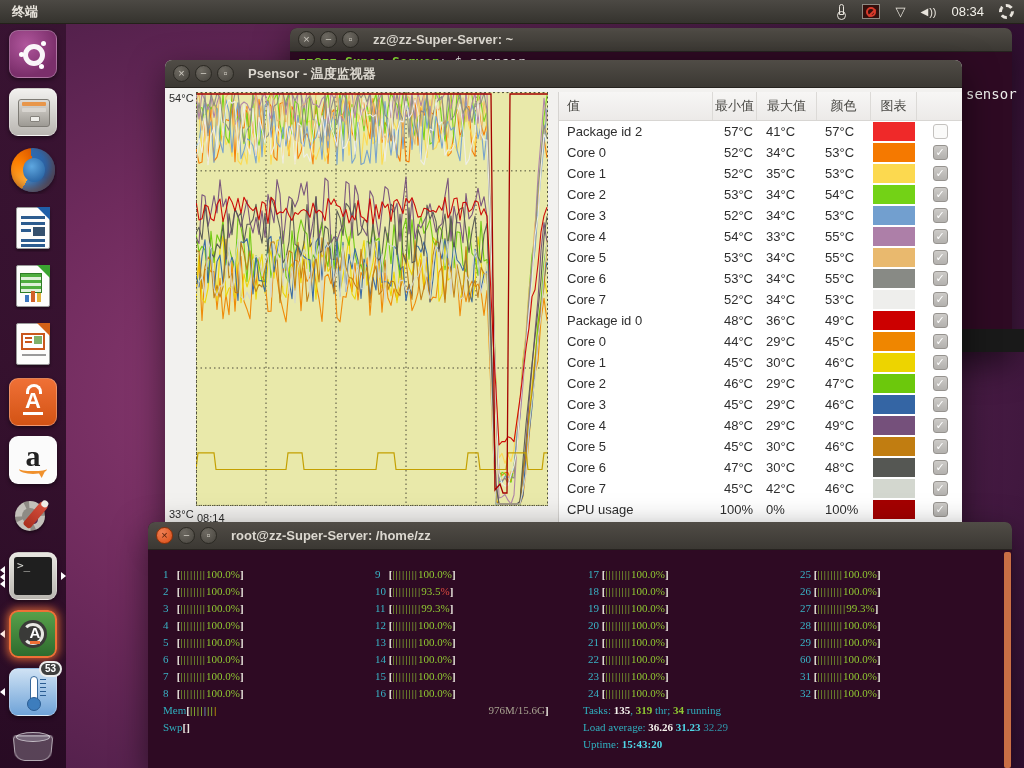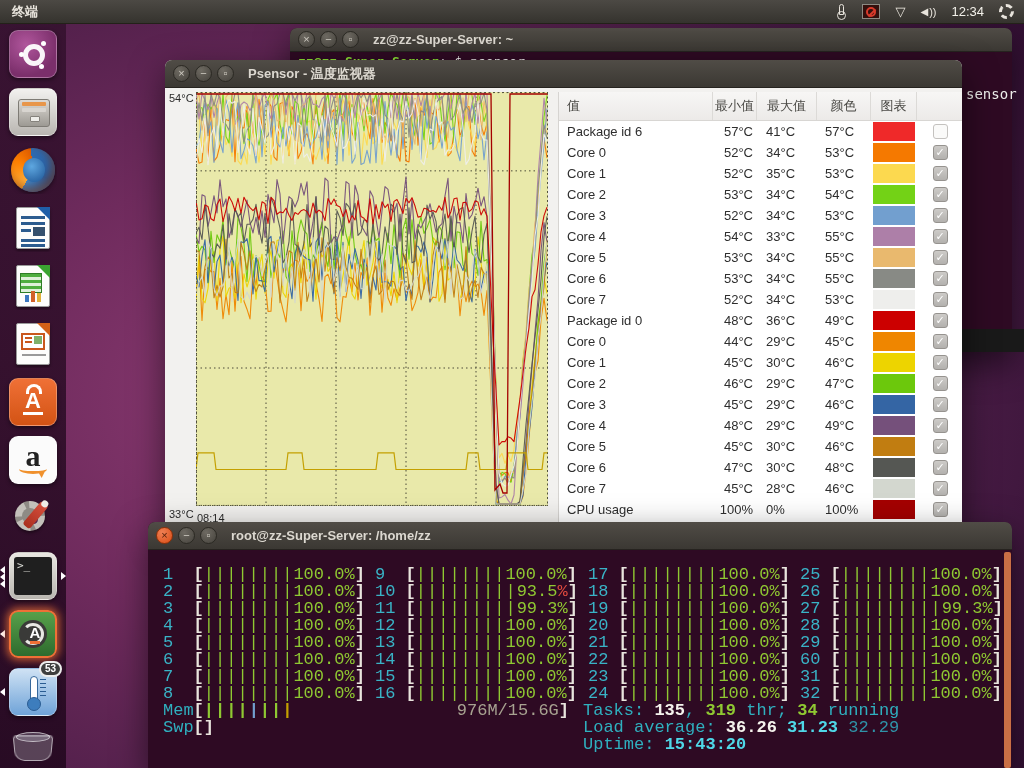--- a/index.html
+++ b/index.html
@@ -143,21 +143,21 @@
   .trow .c-val { text-align:right; padding-right:4px; }
   .trow .c-min { padding-left:9px; }
   .trow .c-max { padding-left:8px; }
   .swatch { width:42px; height:19px; margin-left:2px; }
   .cbx { width:15px; height:15px; margin:0 auto; border-radius:3px; border:1px solid #96938f;
     background:linear-gradient(#cdcbc8,#b3b1ae); color:#fff; font-size:11px; line-height:13px; text-align:center; }
   .cbx.off { background:#fafaf9; border-color:#c4c2bf; }
   
   #htop-win { left:148px; top:522px; width:864px; height:246px; background:#2e0a23; z-index:20; }
   #htop-content { position:absolute; left:0; top:28px; right:0; bottom:0; background:#2e0a23;
-    font-family:Liberation Mono, monospace; font-size:17px; line-height:17px; }
+    font-family:Liberation Serif, serif; font-size:11px; line-height:17px; }
   .cpu-col { position:absolute; top:16px; white-space:nowrap; }
   .hrow .num { display:inline-block; width:2ch; text-align:left; color:#39b3c6; }
   .br { color:#e9e5dd; font-weight:bold; }
   .bars { color:#8fc832; letter-spacing:1px; }
   .pct { color:#8fc832; }
   .pct.red { color:#e04b3f; }
   .memrow { position:absolute; left:15px; white-space:nowrap; }
   .membox { display:inline-flex; width:355px; }
   .membox .fill { flex:1; }
   .memval { color:#a8a391; }
@@ -178,21 +178,21 @@
   <div class="panel-right">
     <span class="therm-ico">
         <span class="stem"></span>
         <span class="bulb"></span>
       </span>
     <span class="rec-ico">
         <span class="slash-circle"></span>
       </span>
     <span class="wifi-ico">▽</span>
     <span class="vol-ico"><span class="spk">◀</span>))</span>
-    <span class="panel-clock">12:34</span>
+    <span class="panel-clock">08:34</span>
     <span class="gear-ico"></span>
   </div>
 </div>
 
 <div class="win" id="term-bg">
   <div class="titlebar">
     <span class="wbtn first">×</span>
     <span class="wbtn">−</span>
     <span class="wbtn">▫</span>
     <span class="title">zz@zz-Super-Server: ~</span>
@@ -254,21 +254,21 @@
   <div id="sensor-table">
     <div class="thead">
       <div>值</div>
       <div>最小值</div>
       <div>最大值</div>
       <div>颜色</div>
       <div>图表</div>
     </div>
     <div id="sensor-rows">
         <div class="trow">
-          <div class="c-name">Package id 6</div>
+          <div class="c-name">Package id 2</div>
           <div class="c-val">57°C</div>
           <div class="c-min">41°C</div>
           <div class="c-max">57°C</div>
           <div>
             <div class="swatch" style="background: rgb(239, 41, 41);"></div>
           </div>
           <div>
             <div class="cbx off"></div>
           </div>
         </div>
@@ -460,21 +460,21 @@
           <div>
             <div class="swatch" style="background: rgb(85, 87, 83);"></div>
           </div>
           <div>
             <div class="cbx">✓</div>
           </div>
         </div>
         <div class="trow">
           <div class="c-name">Core 7</div>
           <div class="c-val">45°C</div>
-          <div class="c-min">28°C</div>
+          <div class="c-min">42°C</div>
           <div class="c-max">46°C</div>
           <div>
             <div class="swatch" style="background: rgb(211, 215, 207);"></div>
           </div>
           <div>
             <div class="cbx">✓</div>
           </div>
         </div>
         <div class="trow">
           <div class="c-name">CPU usage</div>

